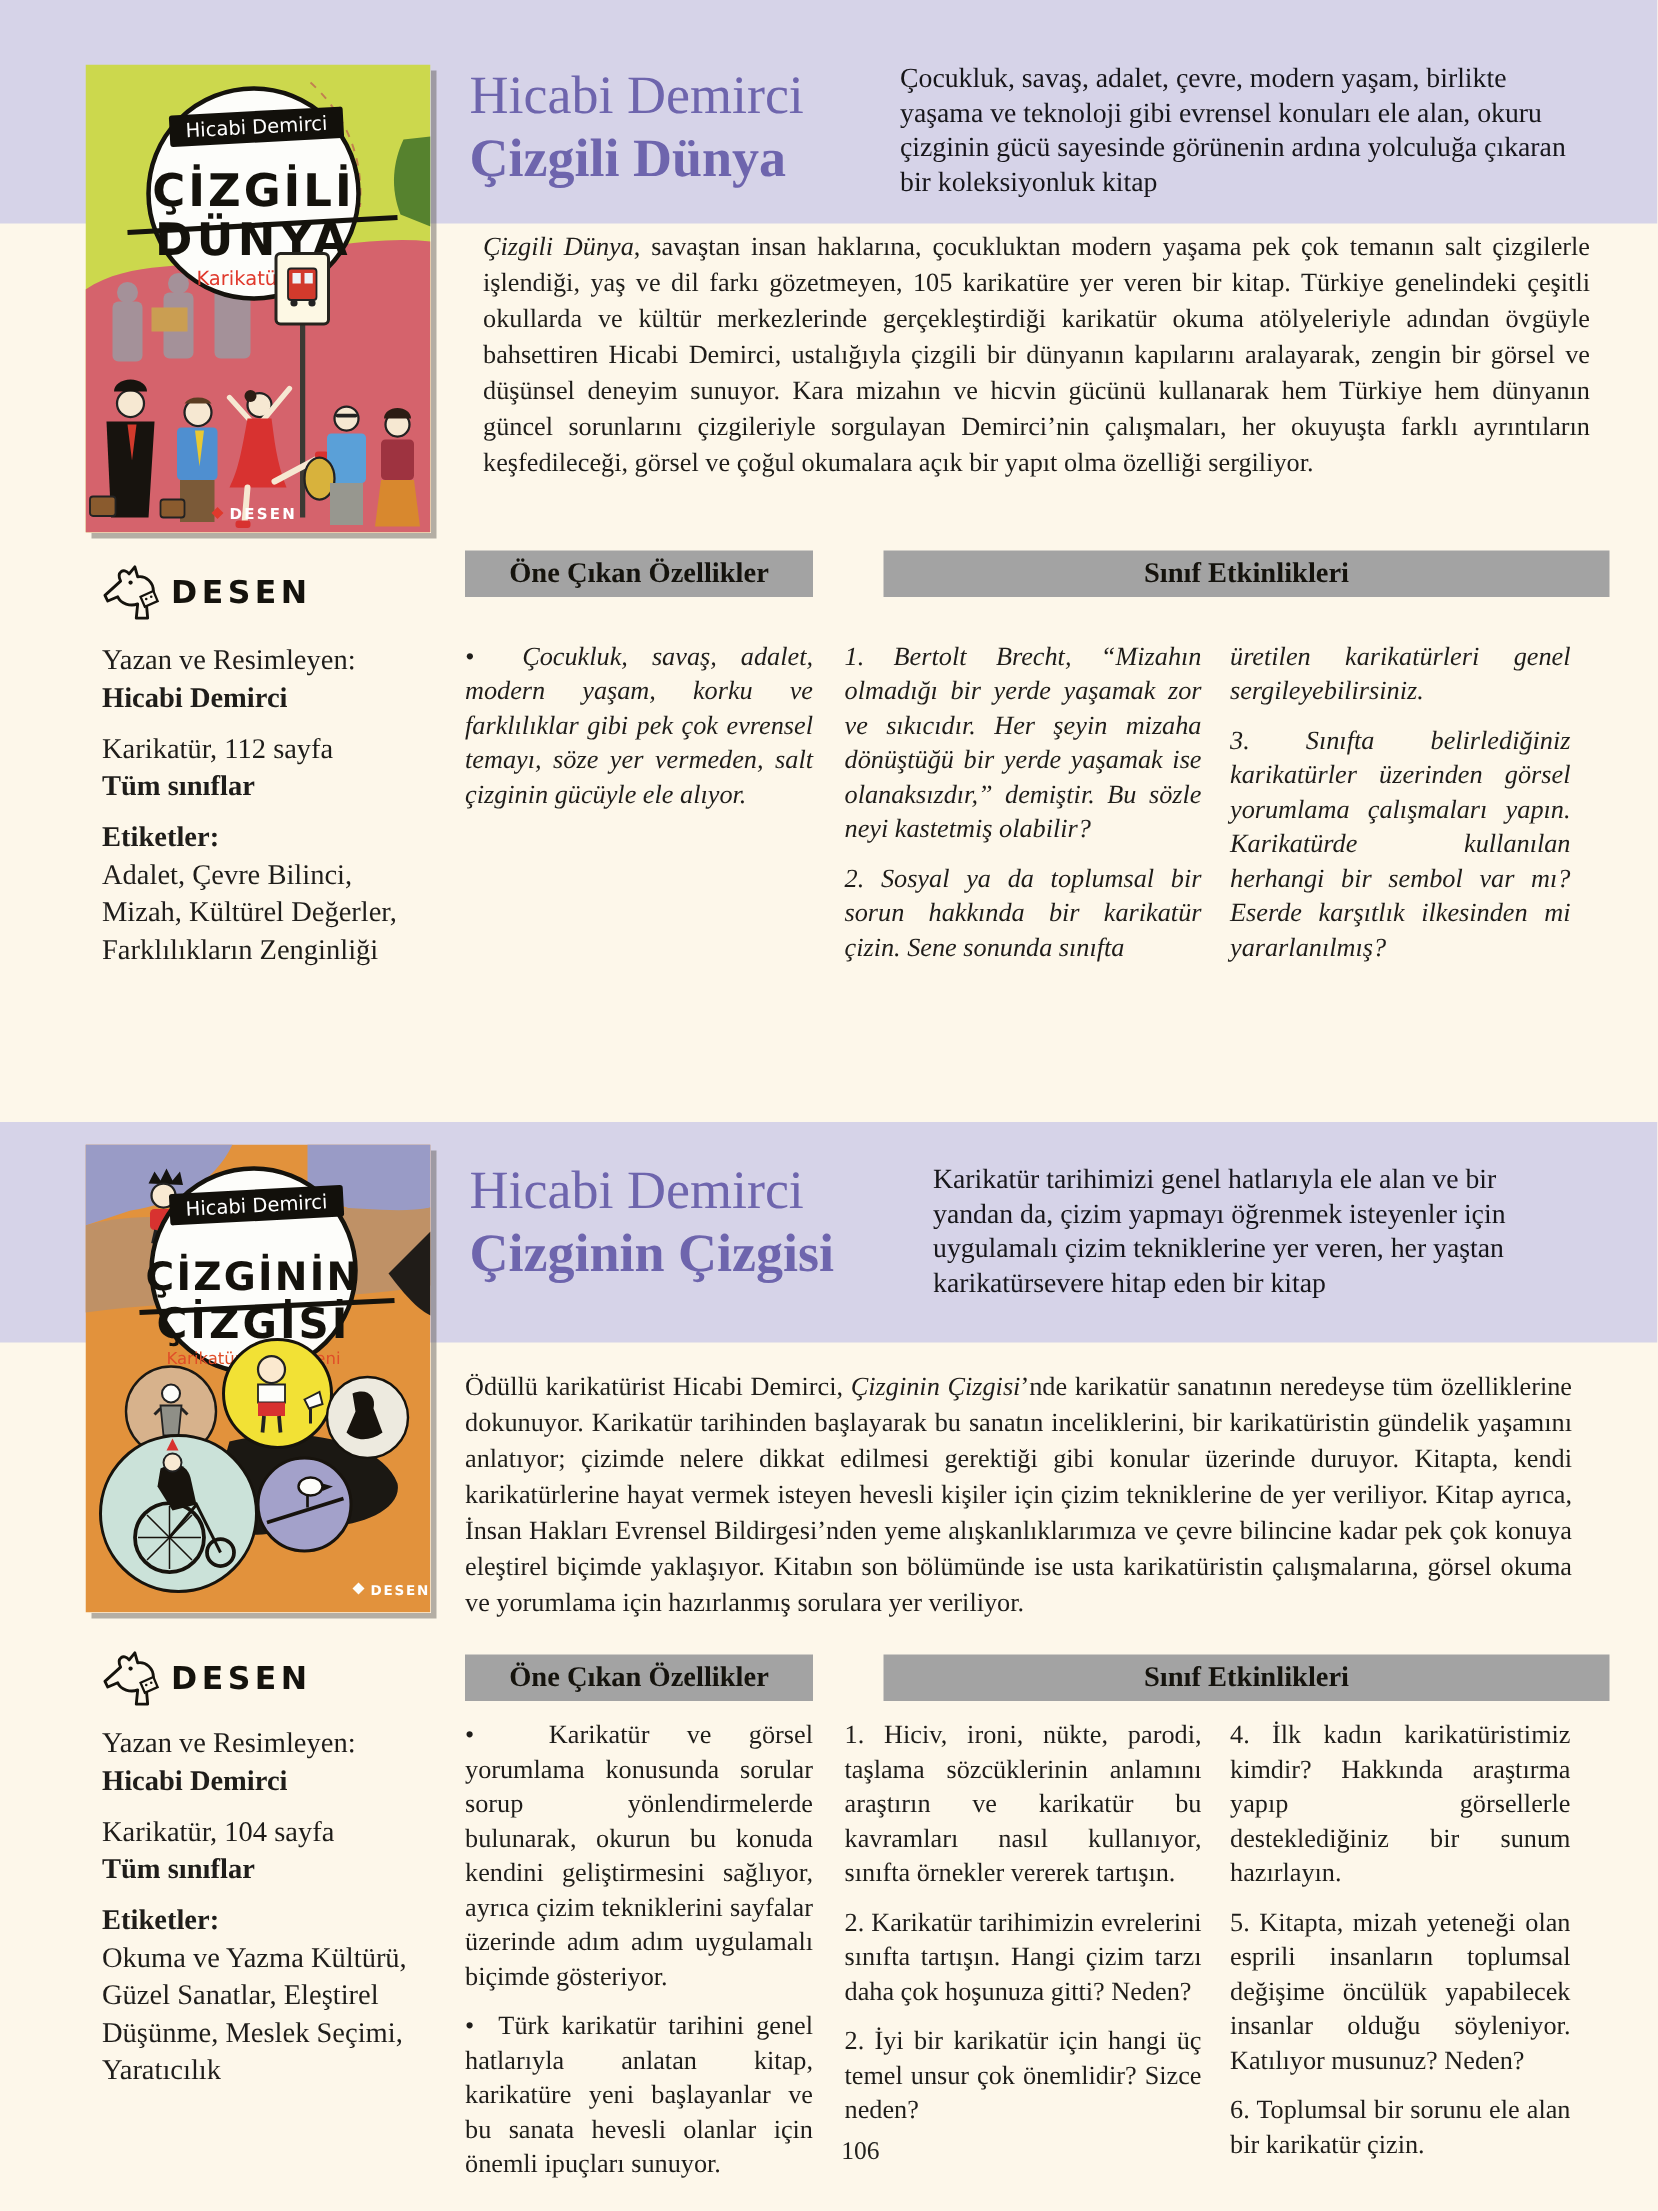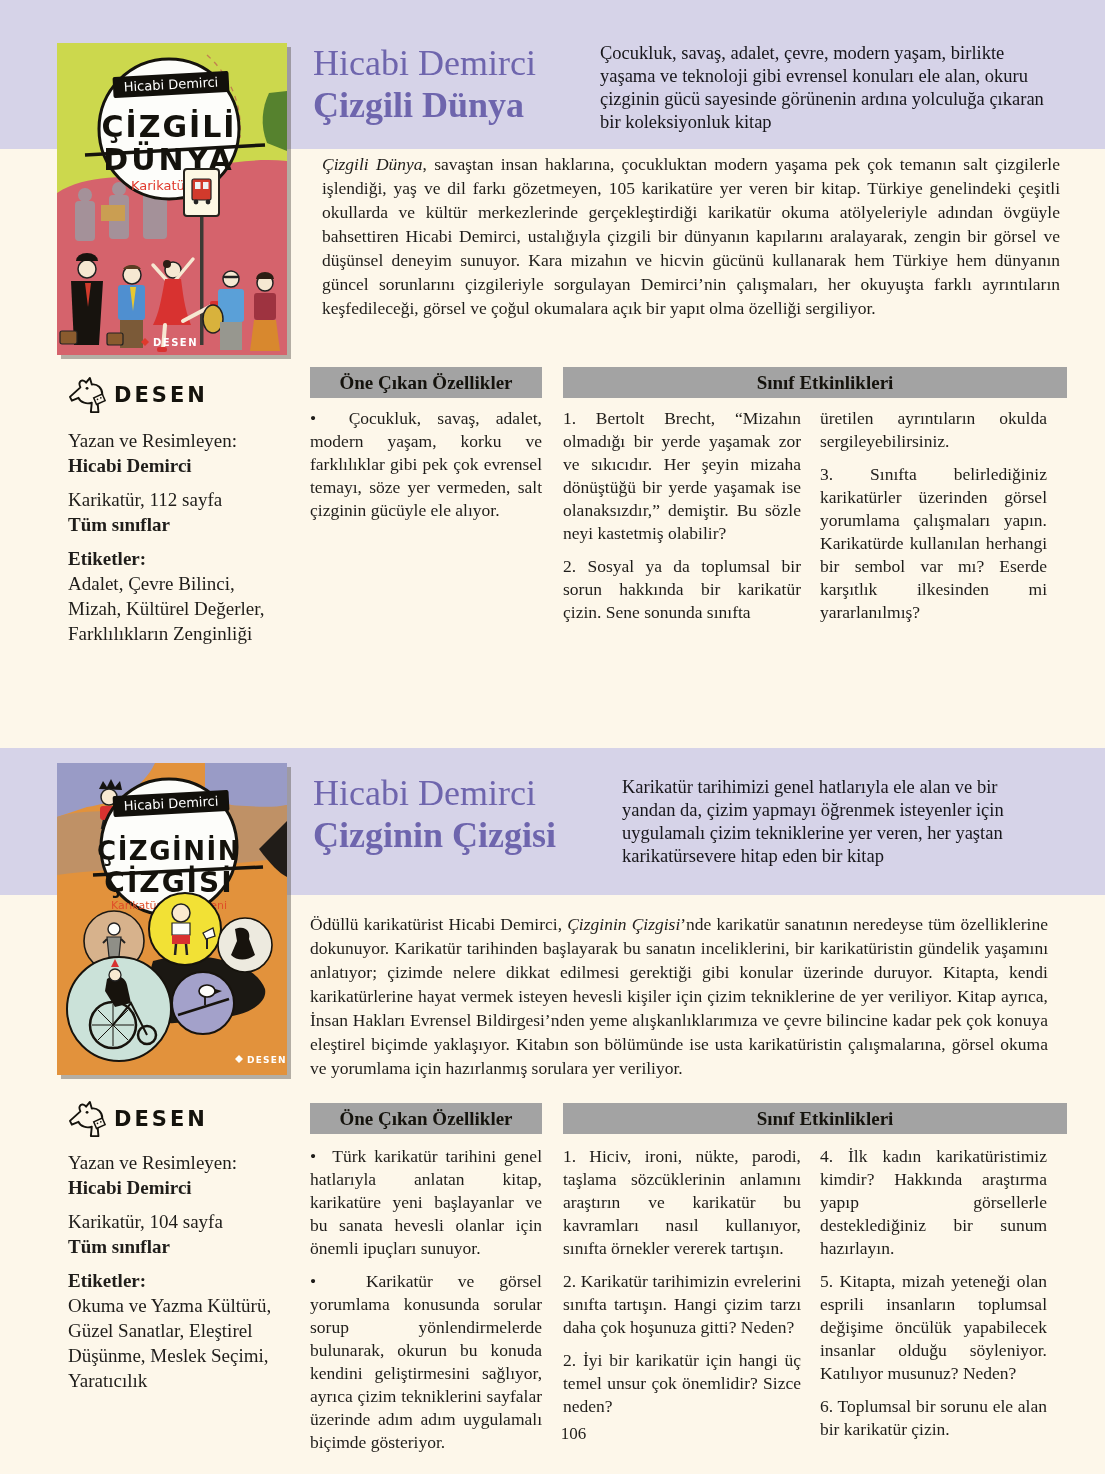--- a/index.html
+++ b/index.html
@@ -47,24 +47,24 @@
   .s2 .sidebar{top:402px;}
   .sidebar .grp{margin-bottom:9px;}
   .sidebar .b{font-weight:bold;}
 
   .colbar{position:absolute;top:0;height:31px;background:#a3a3a3;color:#15130d;
     font-weight:bold;font-size:19px;display:flex;align-items:center;justify-content:center;}
   .bars{position:absolute;left:0;top:0;width:1105px;height:0;}
   .s1 .bars{top:367px;}
   .s2 .bars{top:355px;}
   .bar-feat{left:310px;width:232px;}
-  .bar-act{left:563px;width:484px;padding-left:20px;}
+  .bar-act{left:589px;width:484px;}
 
   .col{position:absolute;font-size:17.5px;line-height:23px;text-align:justify;}
-  .s1 .col{top:407px;}
+  .s1 .col{top:426px;font-style:italic;}
   .s2 .col{top:397px;}
   .col-feat{left:310px;width:232px;}
   .col-a1{left:563px;width:238px;}
   .col-a2{left:820px;width:227px;}
   .col p{margin:0 0 10px 0;}
   .col p.bullet::before{content:"•\00a0\00a0";}
 
   .pagenum{position:absolute;left:0;top:1424px;width:1105px;text-align:center;font-size:17px;color:#24221e;padding-left:21px;}
   svg text{font-family:"DejaVu Sans", sans-serif;}
 </style>
@@ -196,21 +196,21 @@
   </div>
 
   <div class="col col-feat">
     <p class="bullet">Çocukluk, savaş, adalet, modern yaşam, korku ve farklılıklar gibi pek çok evrensel temayı, söze yer vermeden, salt çizginin gücüyle ele alıyor.</p>
   </div>
   <div class="col col-a1">
     <p>1. Bertolt Brecht, “Mizahın olmadığı bir yerde yaşamak zor ve sıkıcıdır. Her şeyin mizaha dönüştüğü bir yerde yaşamak ise olanaksızdır,” demiştir. Bu sözle neyi kastetmiş olabilir?</p>
     <p>2. Sosyal ya da toplumsal bir sorun hakkında bir karikatür çizin. Sene sonunda sınıfta</p>
   </div>
   <div class="col col-a2">
-    <p>üretilen ayrıntıların okulda sergileyebilirsiniz.</p>
+    <p>üretilen karikatürleri genel sergileyebilirsiniz.</p>
     <p>3. Sınıfta belirlediğiniz karikatürler üzerinden görsel yorumlama çalışmaları yapın. Karikatürde kullanılan herhangi bir sembol var mı? Eserde karşıtlık ilkesinden mi yararlanılmış?</p>
   </div>
 </div>
 
 <div class="section s2">
   <div class="band"></div>
 
   <div class="cover">
     <svg viewBox="0 0 230 312">
       <rect width="230" height="312" fill="#e2923c"></rect>
@@ -317,22 +317,22 @@
       <div>Okuma ve Yazma Kültürü, Güzel Sanatlar, Eleştirel Düşünme, Meslek Seçimi, Yaratıcılık</div>
     </div>
   </div>
 
   <div class="bars">
     <div class="colbar bar-feat">Öne Çıkan Özellikler</div>
     <div class="colbar bar-act">Sınıf Etkinlikleri</div>
   </div>
 
   <div class="col col-feat">
+    <p class="bullet">Karikatür ve görsel yorumlama konusunda sorular sorup yönlendirmelerde bulunarak, okurun bu konuda kendini geliştirmesini sağlıyor, ayrıca çizim tekniklerini sayfalar üzerinde adım adım uygulamalı biçimde gösteriyor.</p>
     <p class="bullet">Türk karikatür tarihini genel hatlarıyla anlatan kitap, karikatüre yeni başlayanlar ve bu sanata hevesli olanlar için önemli ipuçları sunuyor.</p>
-    <p class="bullet">Karikatür ve görsel yorumlama konusunda sorular sorup yönlendirmelerde bulunarak, okurun bu konuda kendini geliştirmesini sağlıyor, ayrıca çizim tekniklerini sayfalar üzerinde adım adım uygulamalı biçimde gösteriyor.</p>
   </div>
   <div class="col col-a1">
     <p>1. Hiciv, ironi, nükte, parodi, taşlama sözcüklerinin anlamını araştırın ve karikatür bu kavramları nasıl kullanıyor, sınıfta örnekler vererek tartışın.</p>
     <p>2. Karikatür tarihimizin evrelerini sınıfta tartışın. Hangi çizim tarzı daha çok hoşunuza gitti? Neden?</p>
     <p>2. İyi bir karikatür için hangi üç temel unsur çok önemlidir? Sizce neden?</p>
   </div>
   <div class="col col-a2">
     <p>4. İlk kadın karikatüristimiz kimdir? Hakkında araştırma yapıp görsellerle desteklediğiniz bir sunum hazırlayın.</p>
     <p>5. Kitapta, mizah yeteneği olan esprili insanların toplumsal değişime öncülük yapabilecek insanlar olduğu söyleniyor. Katılıyor musunuz? Neden?</p>
     <p>6. Toplumsal bir sorunu ele alan bir karikatür çizin.</p>

